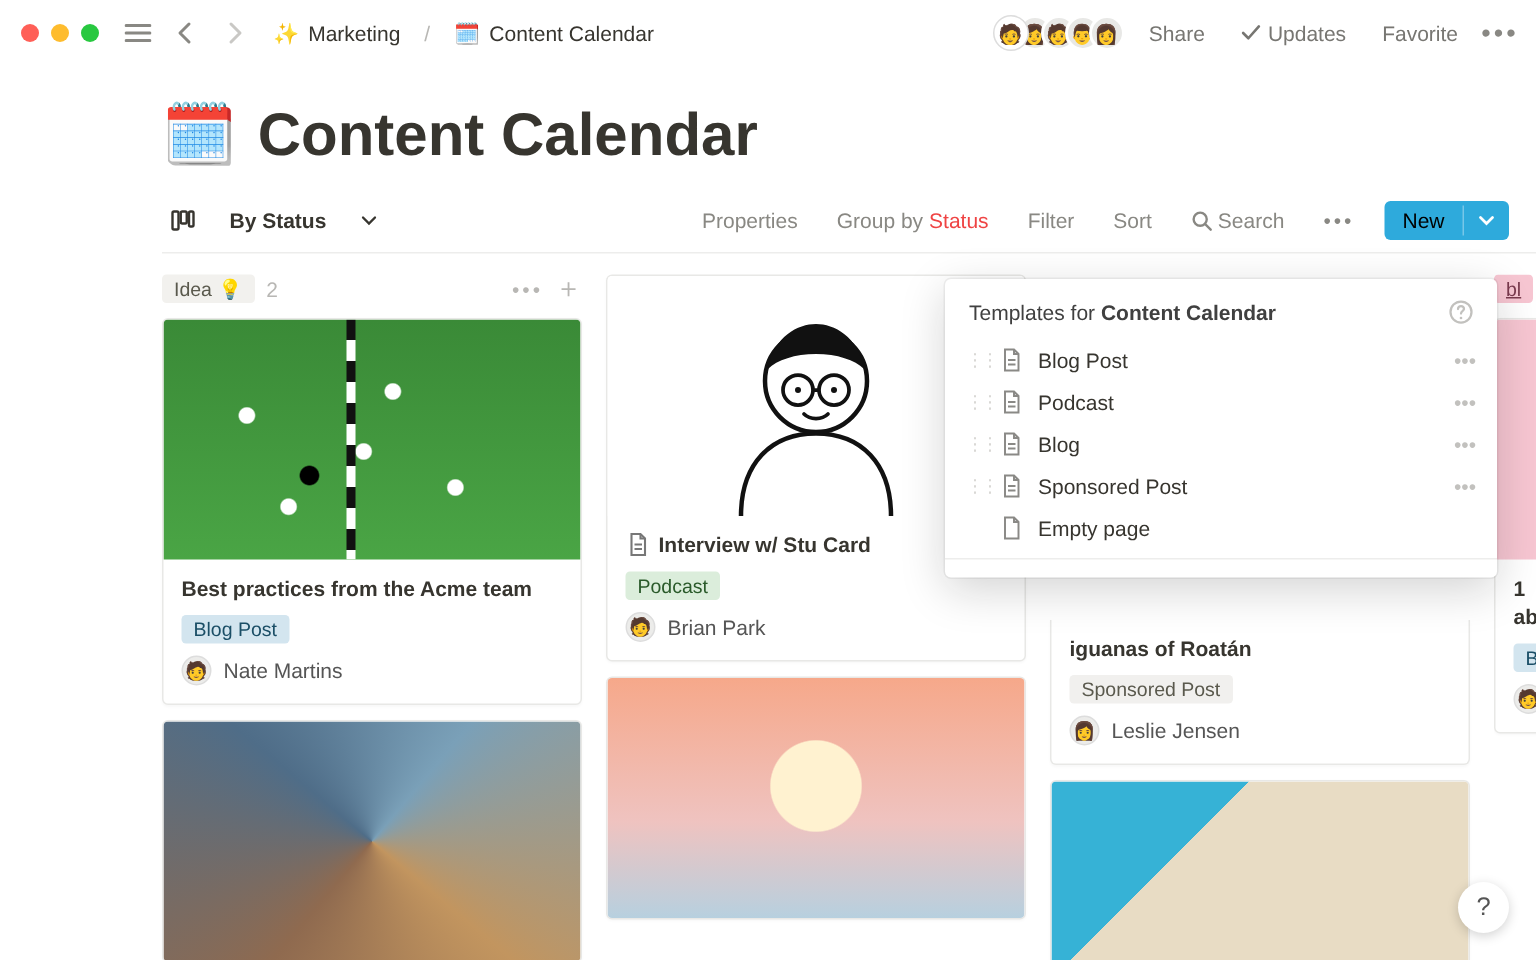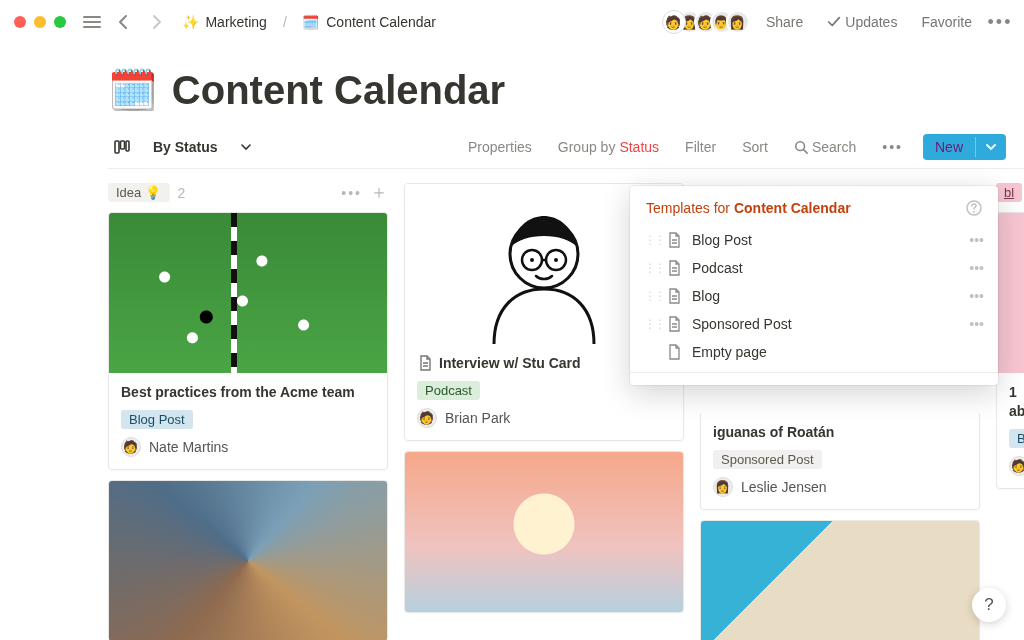--- a/index.html
+++ b/index.html
@@ -60,21 +60,21 @@
     border-bottom:1px solid #ededec;
     padding-right:18px;
   }
   .view-select{
     display:flex; align-items:center; gap:23px; font-weight:600; padding:3px 6px;
     border-radius:4px; cursor:pointer;
   }
   .tb-act{ color:#898883; padding:3px 6px; border-radius:4px; cursor:pointer; display:flex; align-items:center; gap:4px;text-align:center;}
   .tb-act .bold{color:#ef4444;}
   .new-btn{
-    display:flex; align-items:center; background:#2eaadc; color:#701a75;
+    display:flex; align-items:center; background:#2eaadc; color:#000000;
     border-radius:4px; overflow:hidden; font-weight:500; cursor:pointer;
   }
   .new-btn .lbl{padding:5px 12px;}
   .new-btn .caret{
     padding:5px 10px; border-left:1px solid rgba(255,255,255,.35);
     display:flex;align-items:center;justify-content:center;
   }
 
   
   .board{
@@ -139,21 +139,21 @@
   }
   .cover-pink{background:#f7c6d2;}
 
   
   .popover{
     position:absolute; left:630px; top:186px; width:368px; background:#fff;
     border-radius:4px; box-shadow:0 8px 30px rgba(15,15,15,.18), 0 0 0 1px rgba(15,15,15,.06);
     z-index:50; padding-bottom:6px;
   }
   .pop-head{
-    display:flex; align-items:center; padding:14px 16px 10px; font-size:14px; color:#c2410c;
+    display:flex; align-items:center; padding:14px 16px 10px; font-size:14px; color:#404040;
   }
   .pop-head .q{margin-left:auto; color:#c2c1be;}
   .tmpl-row{
     display:flex; align-items:center; gap:10px; padding:6px 14px; cursor:pointer;
     color:#37352f;
   }
   .grip{color:#d7d6d3; font-size:12px; letter-spacing:-2px; width:12px; cursor:grab;}
   .tmpl-row .dots{margin-left:auto; color:#c2c1be;}
   .pop-sep{height:1px;background:#ededec; margin:6px 0;}
   .pop-new{

